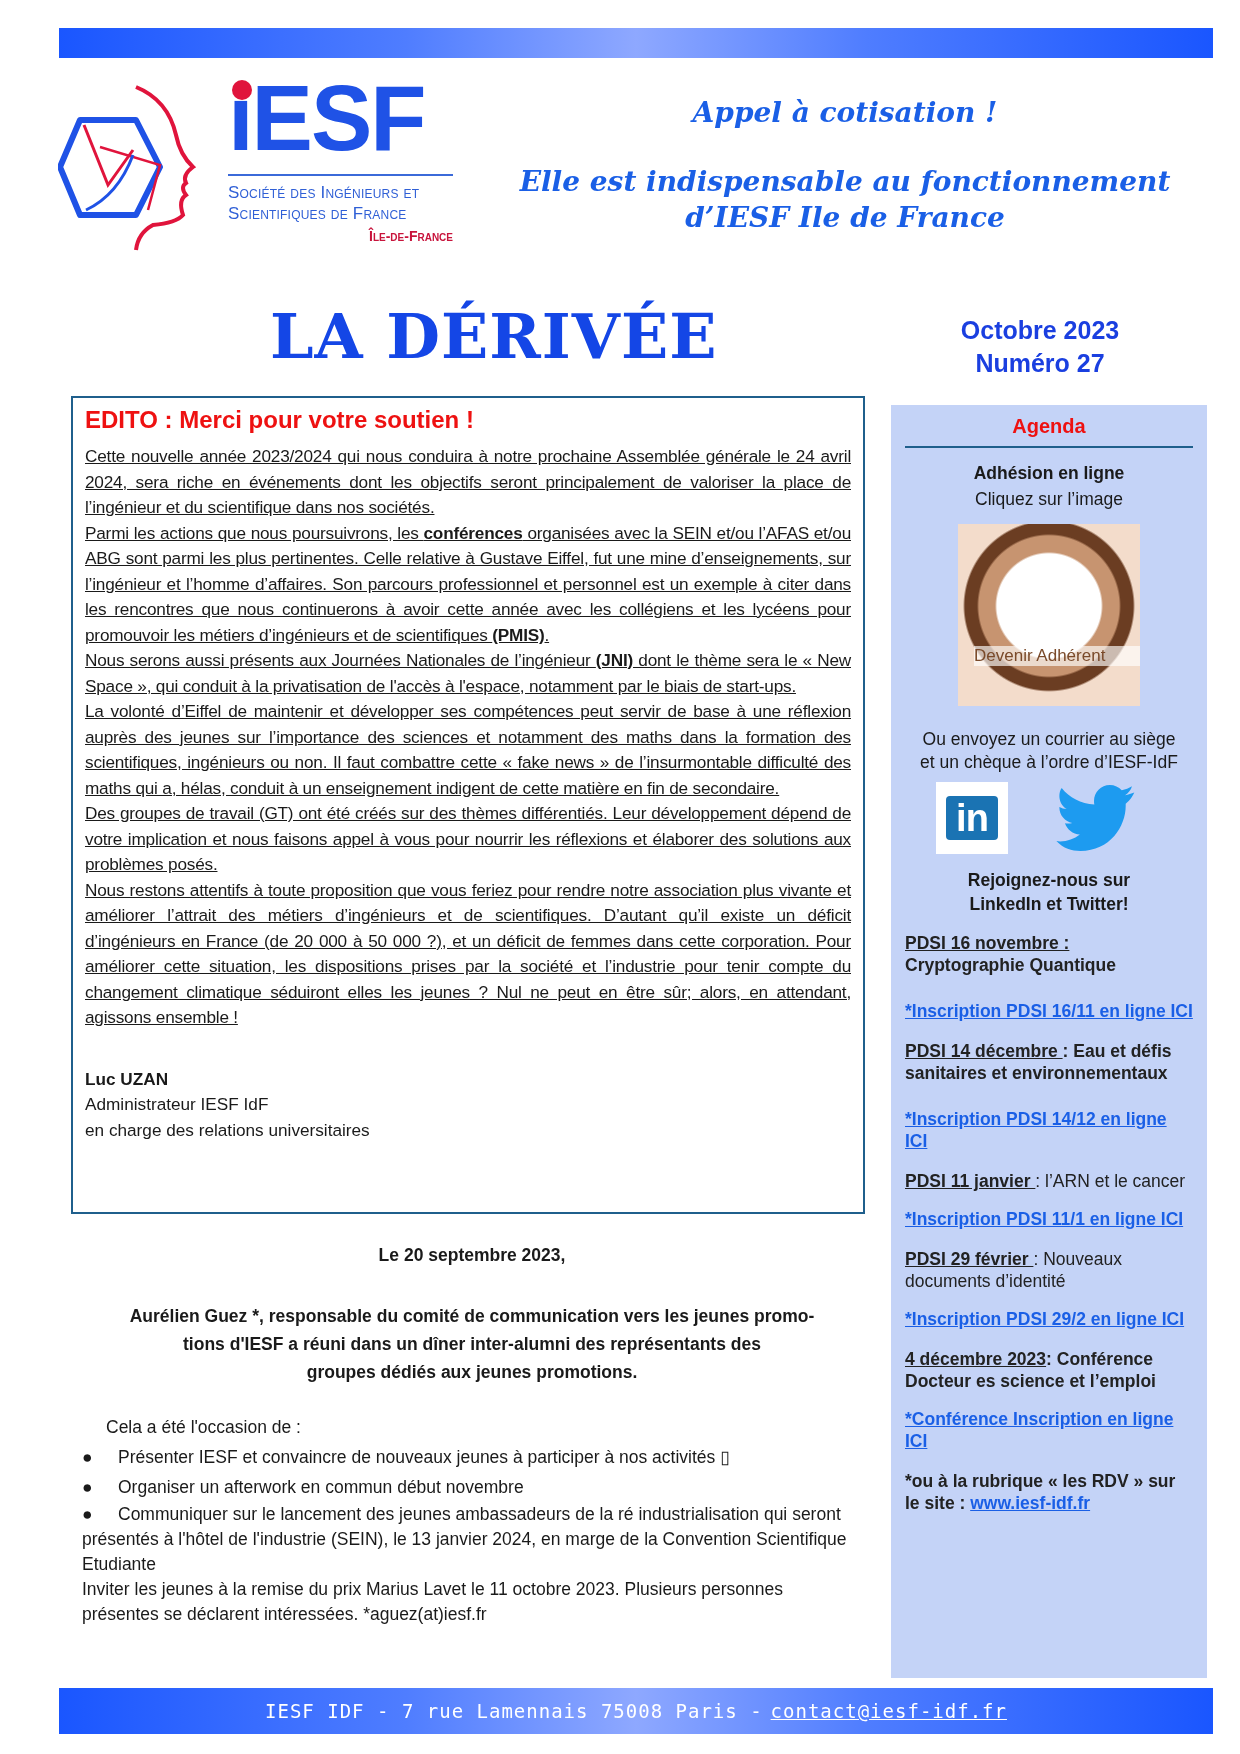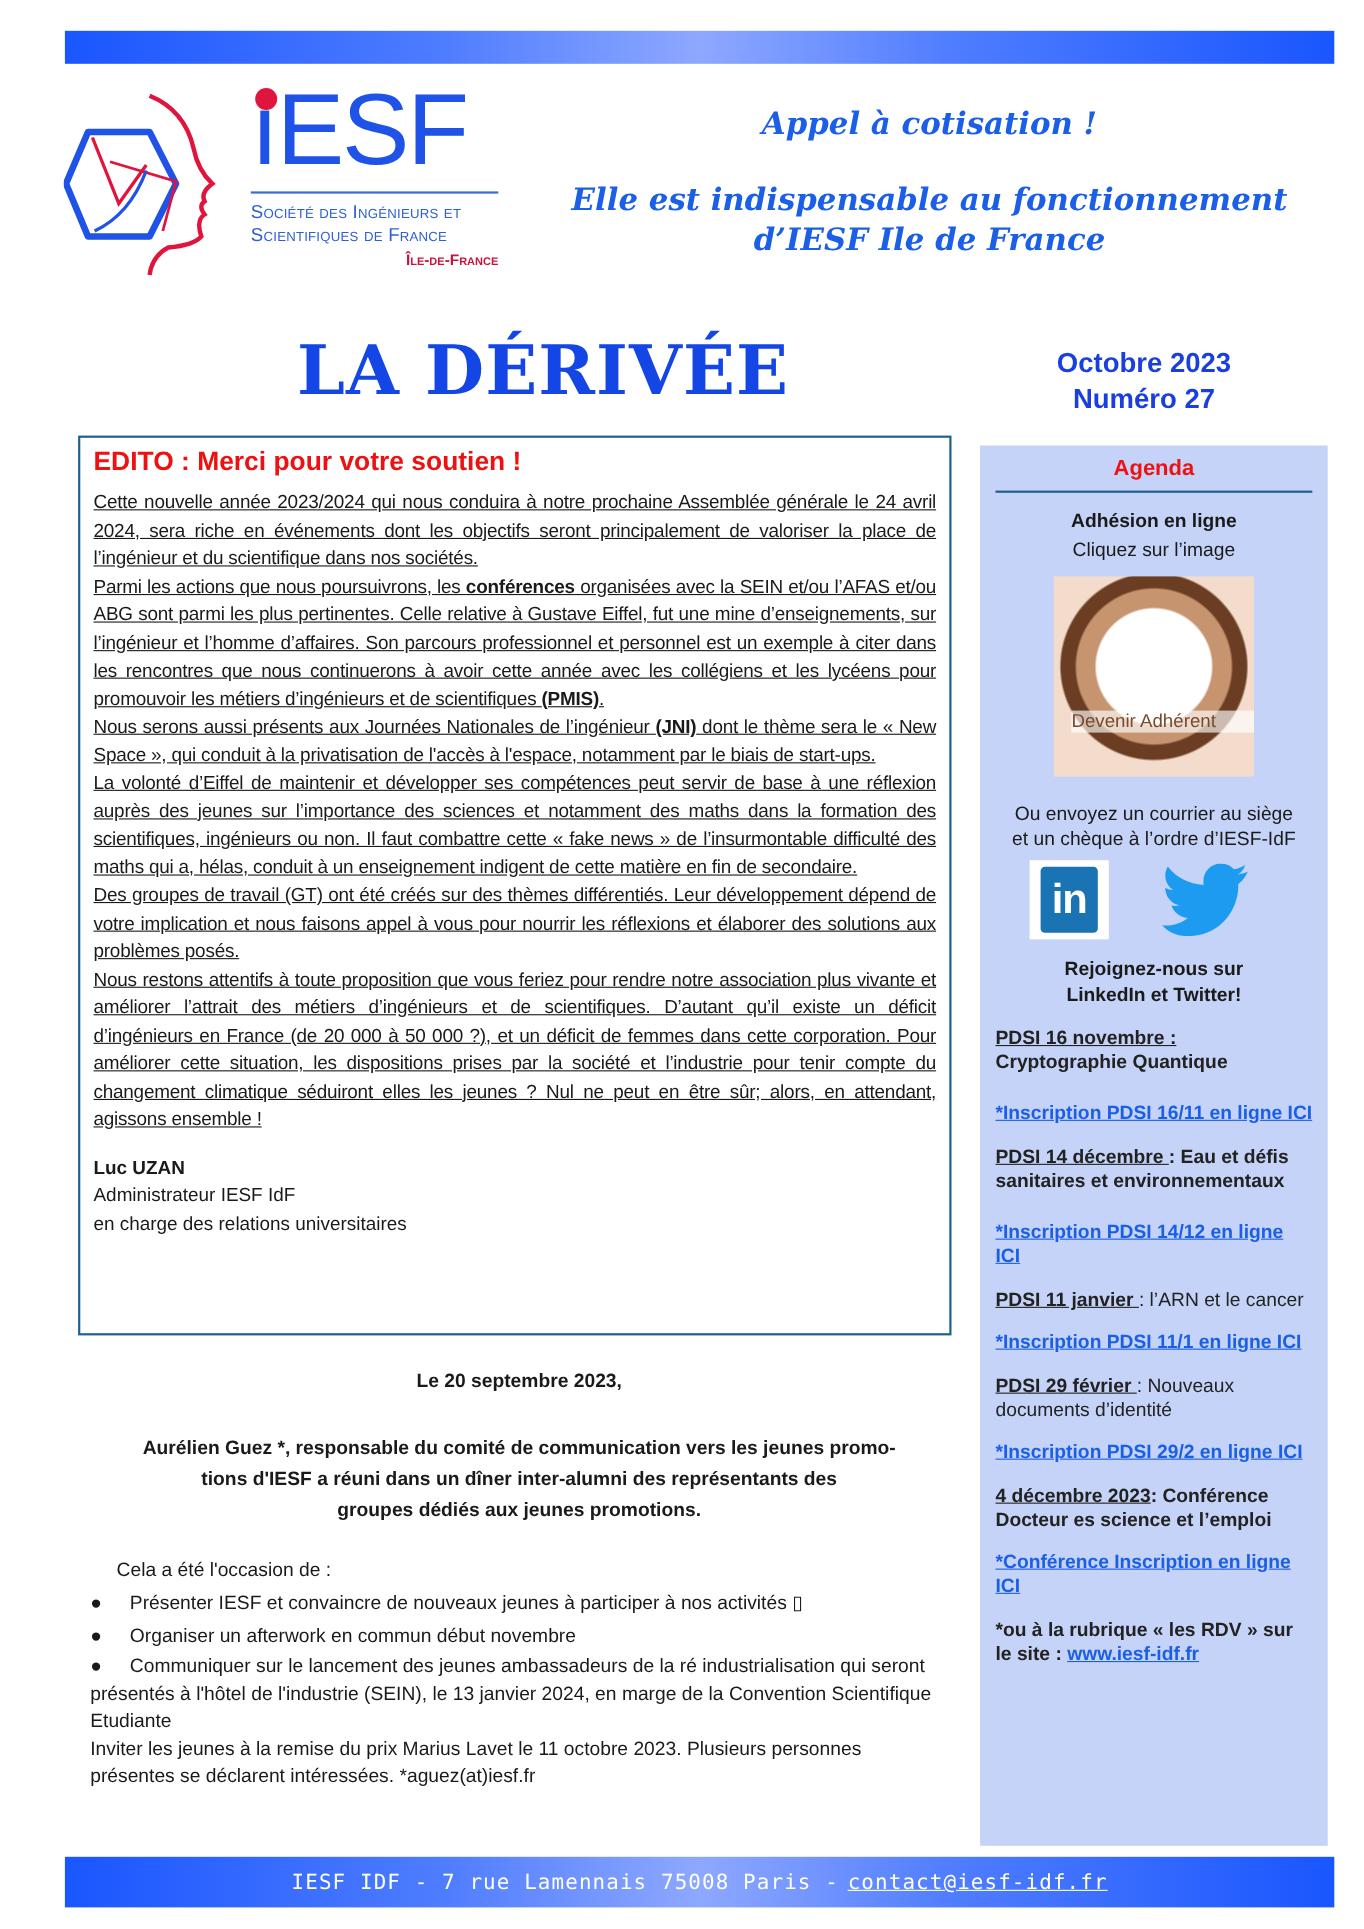--- a/index.html
+++ b/index.html
@@ -3,43 +3,43 @@
 <meta charset="utf-8">
 <style>
   html, body { margin: 0; padding: 0; background: #ffffff; }
   body { width: 1240px; height: 1754px; position: relative; overflow: hidden; font-family: "Liberation Sans", sans-serif; color: #1a1a1a; }
   .band { position: absolute; left: 59px; width: 1154px; background: linear-gradient(90deg, #1a56ff 0%, #4f7dff 30%, #8ea8ff 50%, #4f7dff 70%, #1a56ff 100%); }
   .band.top { top: 28px; height: 30px; }
   .band.bottom { top: 1688px; height: 46px; color: #ffffff; font-family: "DejaVu Sans Mono", monospace; font-size: 19px; letter-spacing: 1px; display: flex; align-items: center; justify-content: center; }
   .band.bottom a { color: #ffffff; text-decoration: underline; margin-left: 8px; }
   .logo-mark { position: absolute; left: 58px; top: 75px; width: 140px; height: 180px; }
   .logo-text { position: absolute; left: 228px; top: 72px; width: 225px; }
-  .logo-word { font-family: "Liberation Sans", sans-serif; font-weight: normal; font-size: 92px; color: #1f52e6; line-height: 1; letter-spacing: -2px; position: relative; }
+  .logo-word { font-family: "Liberation Sans", sans-serif; font-weight: bold; font-size: 92px; color: #1f52e6; line-height: 1; letter-spacing: -2px; position: relative; }
   .logo-dot { position: absolute; left: 4px; top: 8px; width: 20px; height: 20px; border-radius: 50%; background: #e0143c; }
   .logo-rule { height: 2px; background: #3b6ad9; margin: 10px 0 6px 0; }
   .logo-sub { font-size: 17px; color: #2f5fd6; line-height: 21px; font-variant: small-caps; letter-spacing: 0.2px; }
   .logo-region { font-size: 14px; font-weight: bold; color: #c8143c; text-align: right; margin-top: 4px; font-variant: small-caps; }
   .appeal { position: absolute; left: 480px; width: 730px; text-align: center; color: #1a5fe6; font-family: "DejaVu Serif", serif; font-style: italic; font-weight: bold; }
   .appeal.l1 { top: 96px; font-size: 28px; }
   .appeal.l2 { top: 164px; font-size: 28px; line-height: 36px; }
   .masthead { position: absolute; left: 270px; top: 300px; font-family: "DejaVu Serif", serif; font-weight: bold; font-size: 62px; color: #1446e6; letter-spacing: 1px; }
   .issue { position: absolute; left: 940px; top: 314px; width: 200px; text-align: center; font-family: "Liberation Sans", sans-serif; font-weight: bold; font-size: 25px; color: #1a3fe0; line-height: 33px; }
   .edito { position: absolute; left: 71px; top: 396px; width: 794px; height: 818px; border: 2px solid #1f5f8c; box-sizing: border-box; padding: 8px 12px 0 12px; }
   .edito h2 { margin: 0 0 10px 0; font-family: "Liberation Sans", sans-serif; font-size: 24px; font-weight: 900; color: #ee1111; }
   .edito p { margin: 0; font-family: "Liberation Sans", sans-serif; font-size: 17.2px; line-height: 25.5px; text-align: justify; letter-spacing: -0.2px; text-decoration: underline; }
-  .edito .sig { margin-top: 18px; font-size: 17.2px; line-height: 25.5px; }
+  .edito .sig { margin-top: 36px; font-size: 17.2px; line-height: 25.5px; }
   .sidebar { position: absolute; left: 891px; top: 405px; width: 316px; height: 1273px; background: #c4d3f7; }
   .side-title { text-align: center; font-family: "Liberation Sans", sans-serif; font-weight: 900; font-size: 20px; color: #ee1111; margin-top: 10px; }
   .side-rule { margin: 8px 14px 0 14px; height: 2px; background: #1f5f8c; }
   .side-c { text-align: center; font-size: 17.5px; line-height: 26px; }
   .photo { display: block; margin: 12px auto 0 auto; width: 182px; height: 182px; background: radial-gradient(circle at 50% 45%, #ffffff 0 52px, #c79470 54px 70px, #6b3d22 72px 84px, #f3dccb 86px 100%); position: relative; }
   .photo .caption { position: absolute; left: 16px; right: 0; top: 122px; background: rgba(255,255,255,0.65); color: #7a4a2a; font-size: 17px; }
   .social { display: flex; align-items: center; gap: 48px; margin: 8px 0 0 45px; }
   .li-wrap { width: 72px; height: 72px; background: #ffffff; display: flex; align-items: center; justify-content: center; }
-  .li { width: 52px; height: 60px; background: #1a73b3; border-radius: 4px; color: #ffffff; font-weight: bold; font-size: 38px; display: flex; align-items: center; justify-content: center; font-family: "Liberation Sans", sans-serif; letter-spacing: -1px; }
+  .li { width: 52px; height: 44px; background: #1a73b3; border-radius: 4px; color: #ffffff; font-weight: bold; font-size: 38px; display: flex; align-items: center; justify-content: center; font-family: "Liberation Sans", sans-serif; letter-spacing: -1px; }
   .events { padding: 0 14px; font-size: 17.5px; line-height: 22px; margin-top: 16px; }
   .ev { margin-bottom: 24px; font-weight: bold; color: #222; }
   .ev u { text-decoration: underline; }
   .ev .plain { font-weight: normal; }
   .ev-link { margin-bottom: 18px; }
   .ev-link a { color: #1a5fe6; font-weight: bold; text-decoration: underline; }
   .rdv { font-weight: bold; color: #222; }
   .rdv a { color: #1a5fe6; text-decoration: underline; }
   .news { position: absolute; left: 82px; width: 780px; font-size: 17.5px; }
   .news.date { top: 1245px; text-align: center; font-weight: bold; }

